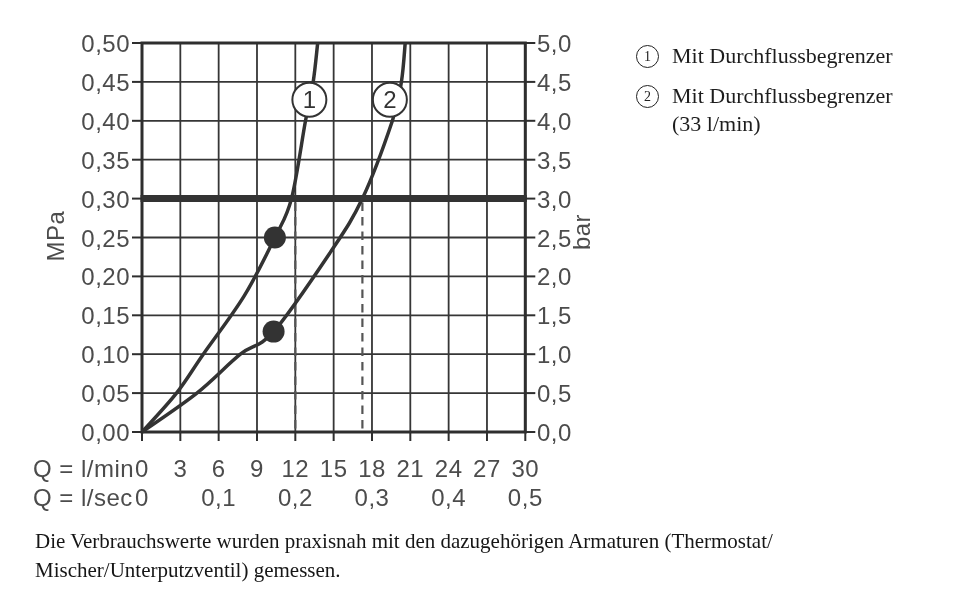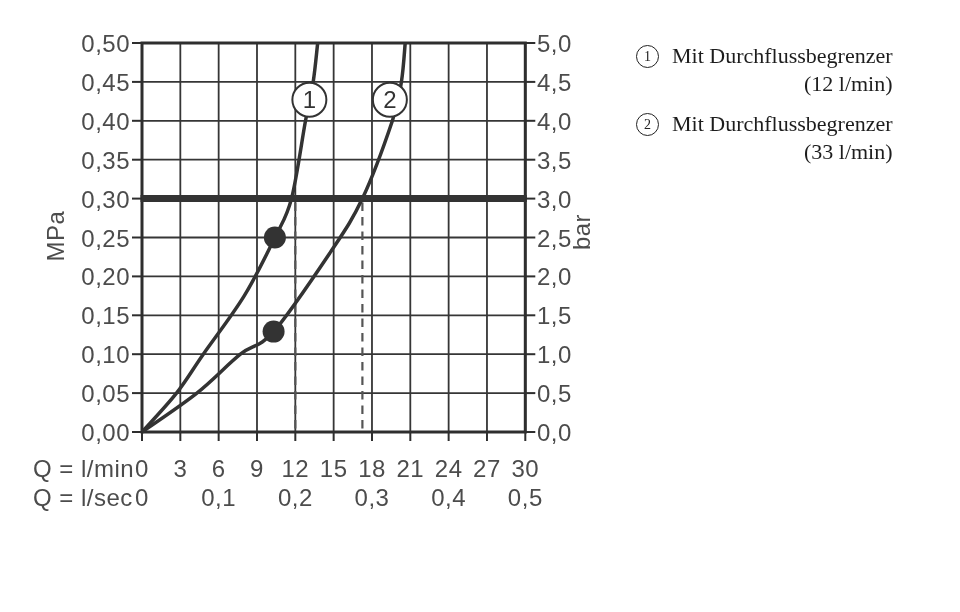--- a/index.html
+++ b/index.html
@@ -4,21 +4,21 @@
 <style>
   html,body{margin:0;padding:0;background:#fff;}
   .canvas{position:relative;width:960px;height:612px;background:#ffffff;overflow:hidden;
           font-family:"Liberation Sans",sans-serif;}
   #chart{position:absolute;left:0;top:0;}
   .legend{position:absolute;left:636px;top:42px;}
   .legend-item{display:flex;align-items:flex-start;margin-bottom:12px;}
   .lnum{width:21px;height:21px;border:1.5px solid #222;border-radius:50%;
         display:flex;align-items:center;justify-content:center;
         font:14px "Liberation Serif",serif;color:#222;margin-top:3px;flex:none;}
-  .ltext{margin-left:13px;font:22px/28px "Liberation Serif",serif;color:#1d1d1d;text-align:right;}
+  .ltext{margin-left:13px;font:22px/28px "Liberation Serif",serif;color:#1d1d1d;}
   .ltext span{display:block;}
   .footnote{position:absolute;left:35px;top:527px;width:820px;
             font:21px/29px "Liberation Serif",serif;color:#161616;}
 </style>
 </head>
 <body>
 
 <div class="canvas">
 
   <svg id="chart" width="960" height="515" viewBox="0 0 960 515">
@@ -147,26 +147,29 @@
         <text transform="translate(56,236) rotate(-90)" text-anchor="middle" font-size="24" fill="#4c4c4c" dy="8">MPa</text>
         <text transform="translate(582,232) rotate(-90)" text-anchor="middle" font-size="24" fill="#4c4c4c" dy="8">bar</text>
       </g>
     </svg>
 
   <div class="legend">
     <div class="legend-item">
       <span class="lnum">1</span>
       <span class="ltext">
         <span>Mit Durchflussbegrenzer</span>
-        <span>(12 l/min)</span>
       </span>
     </div>
     <div class="legend-item">
       <span class="lnum">2</span>
       <span class="ltext">
         <span>Mit Durchflussbegrenzer</span>
         <span>(33 l/min)</span>
       </span>
     </div>
   </div>
 
+  <div class="footnote">
+    <div>Die Verbrauchswerte wurden praxisnah mit den dazugehörigen Armaturen (Thermostat/</div>
+    <div>Mischer/Unterputzventil) gemessen.</div>
+  </div>
 
 </div>
 
 </body></html>

